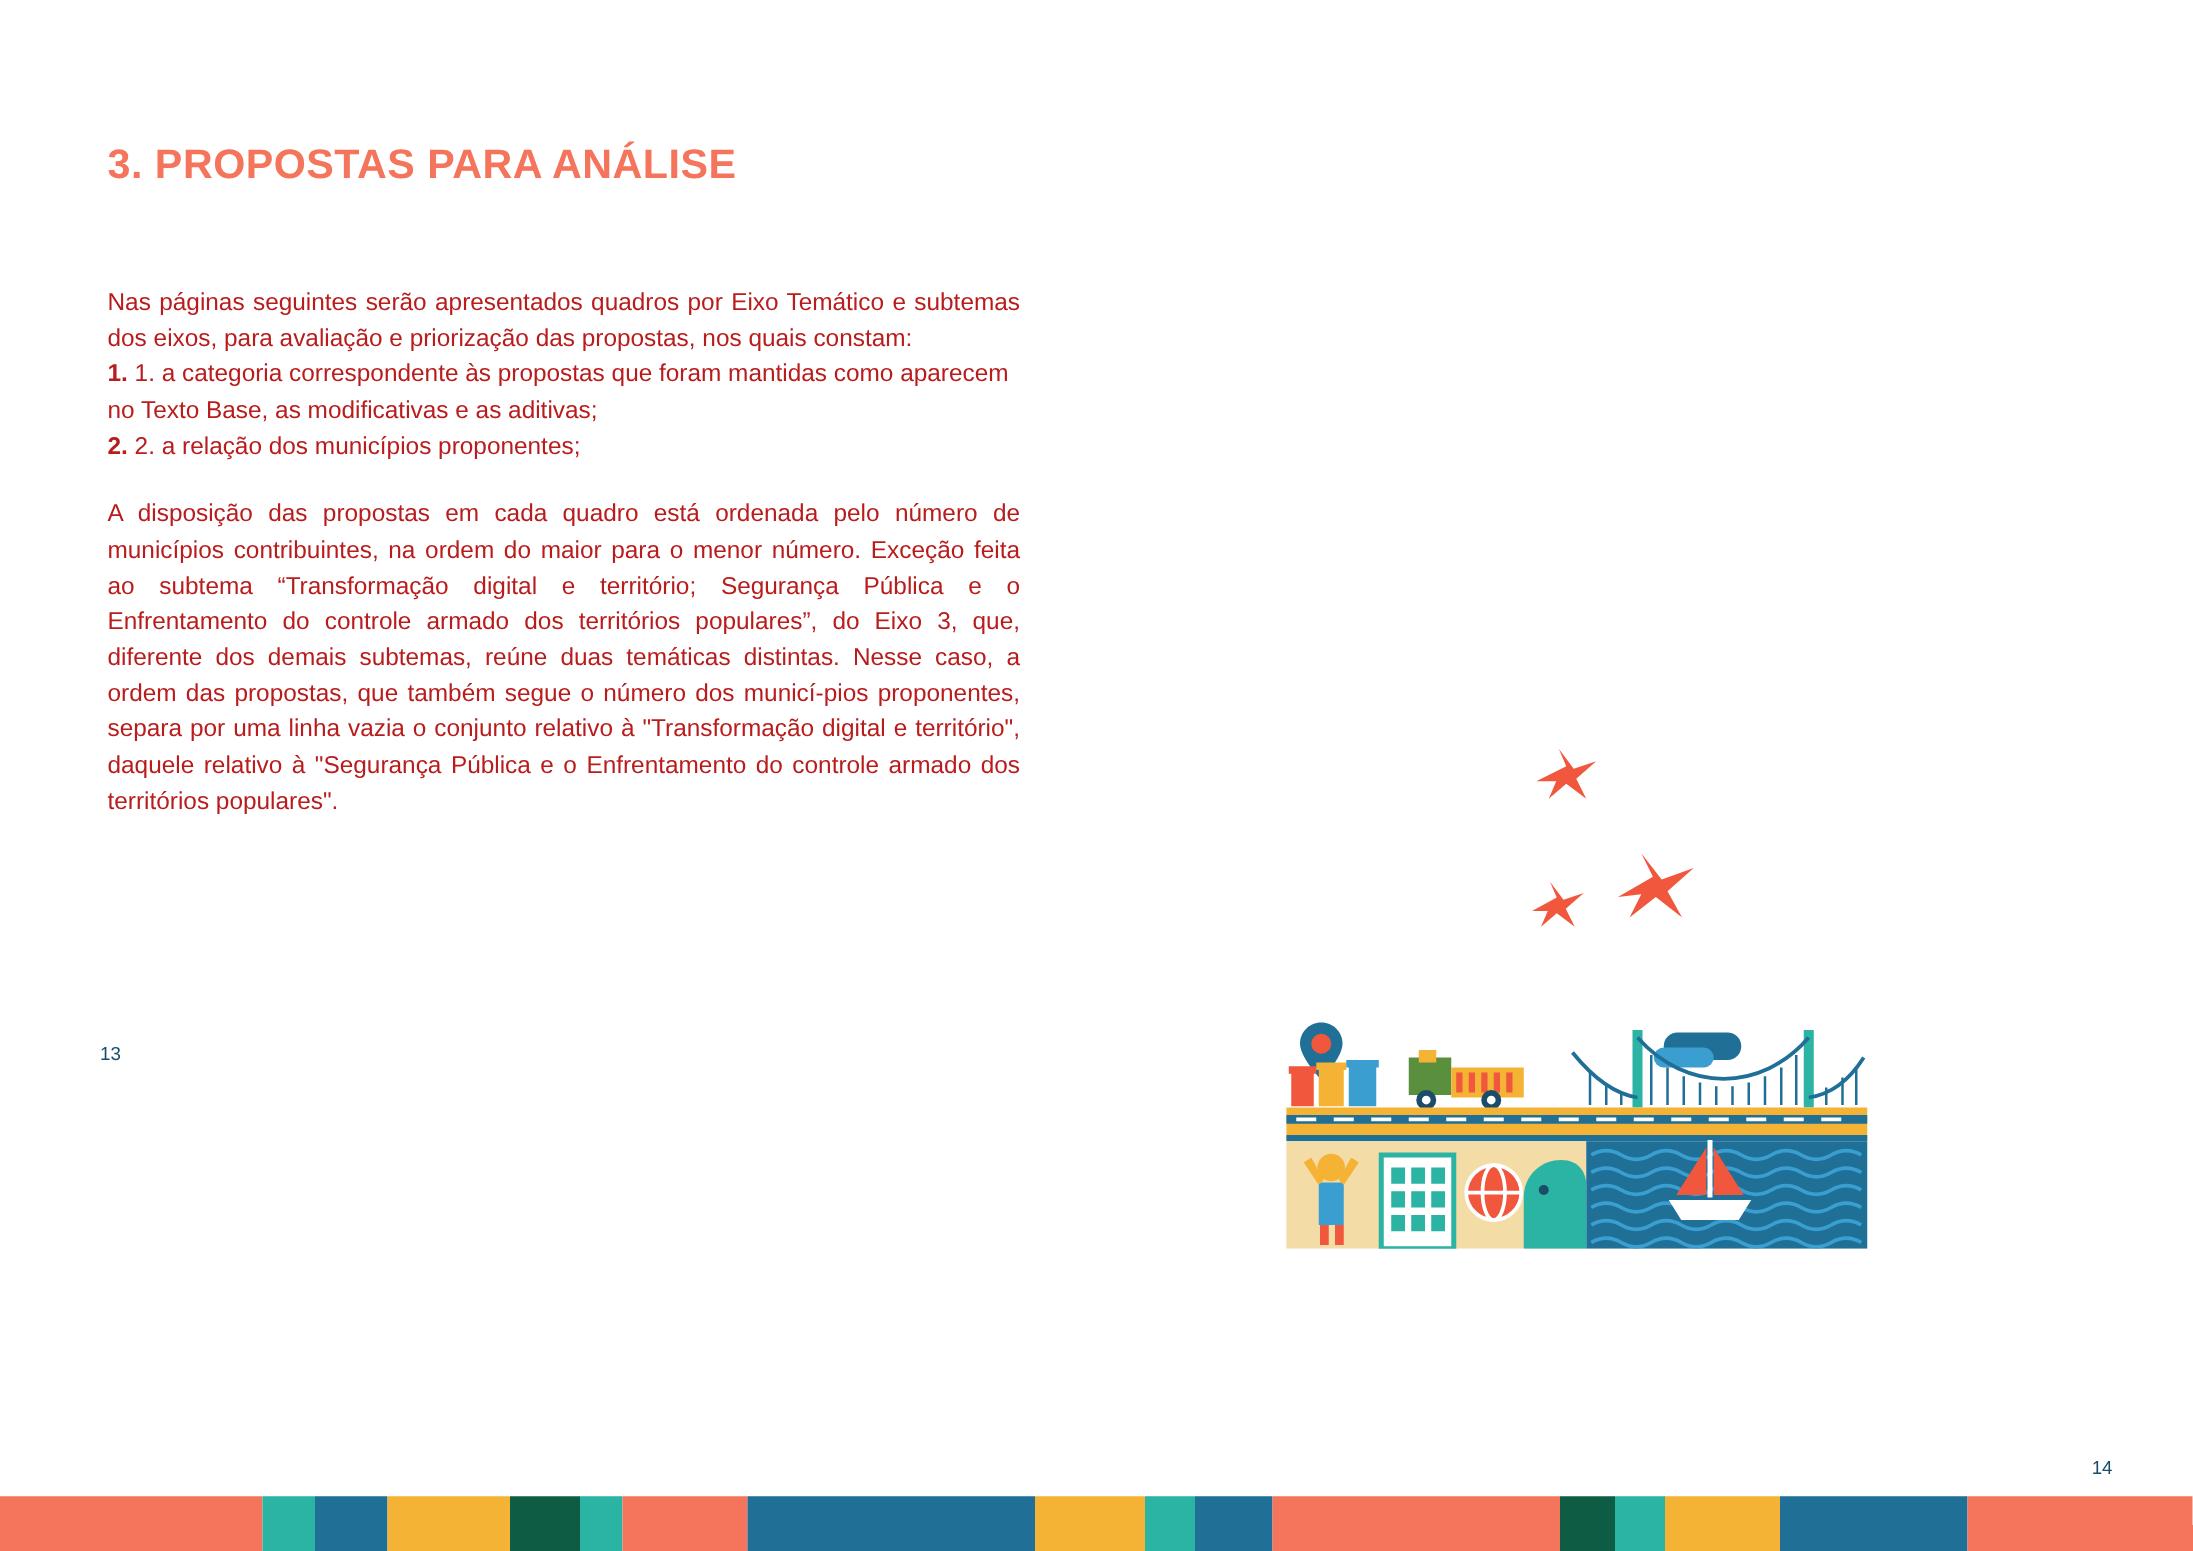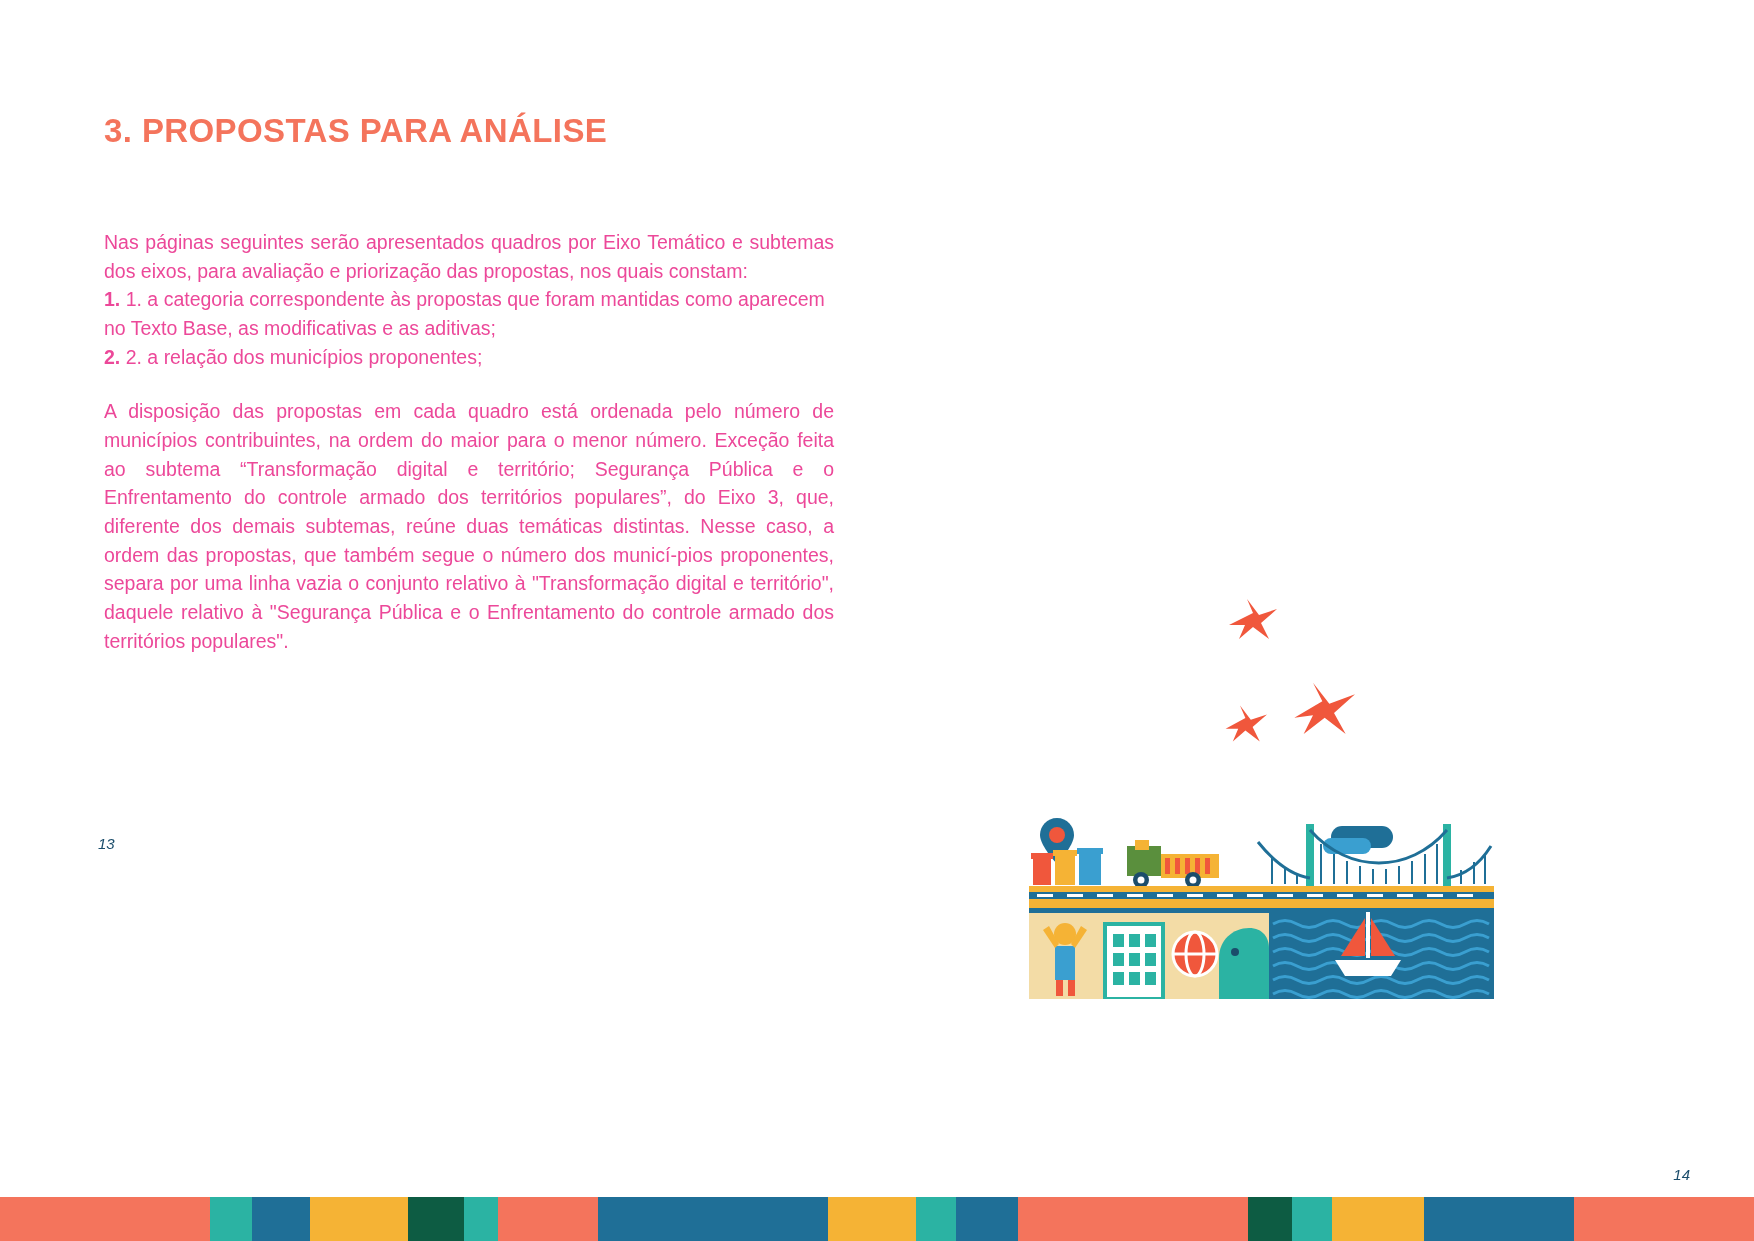--- a/index.html
+++ b/index.html
@@ -12,21 +12,21 @@
     height: 1241px;
     position: relative;
     overflow: hidden;
     font-family: "Liberation Sans", sans-serif;
     color: #1b4d6b;
   }
 
   
   #page-left {
     position: absolute;
-    left: 18px; top: 0;
+    left: 0; top: 0;
     width: 877px;
     height: 910px;
   }
 
   #heading {
     position: absolute;
     left: 86px;
     top: 110px;
     width: 700px;
     font-size: 33px;
@@ -38,21 +38,21 @@
   }
   #heading .line { display: block; }
 
   #body-col {
     position: absolute;
     left: 86px;
     top: 228px;
     width: 730px;
     font-size: 19.5px;
     line-height: 1.47;
-    color: #ec4899;
+    color: #b91c1c;
   }
   #body-col p {
     margin: 0;
     text-align: justify;
   }
   #body-col p.nojust { text-align: left; }
   #body-col .gap { height: 26px; }
   #body-col b { font-weight: bold; }
 
   
@@ -76,21 +76,20 @@
     top: 812px;
     width: 465px;
     height: 187px;
   }
 
   
   .folio {
     position: absolute;
     bottom: 58px;
     font-size: 15px;
-    font-style: italic;
     color: #1b4d6b;
   }
   #folio-left { left: 80px; }
   #folio-right { right: 64px; }
 
   #color-bar {
     position: absolute;
     left: 0; bottom: 0;
     width: 1754px;
     height: 44px;

